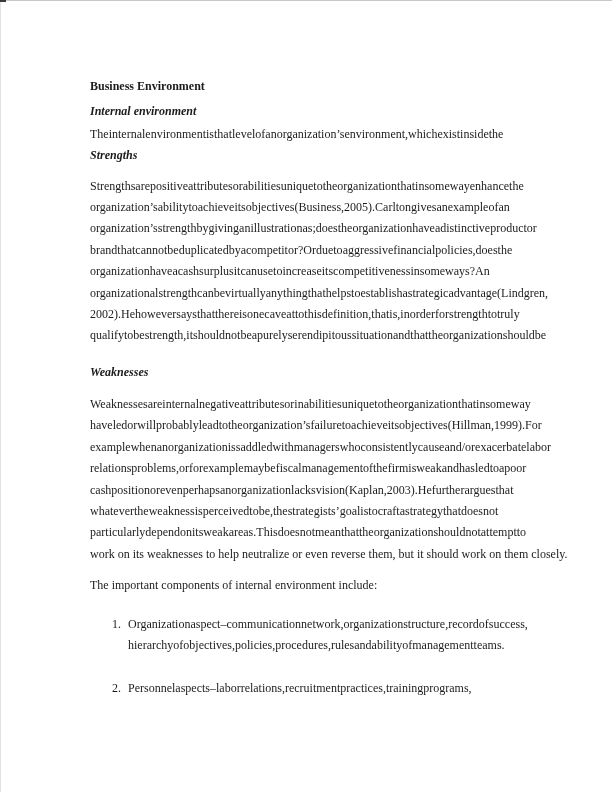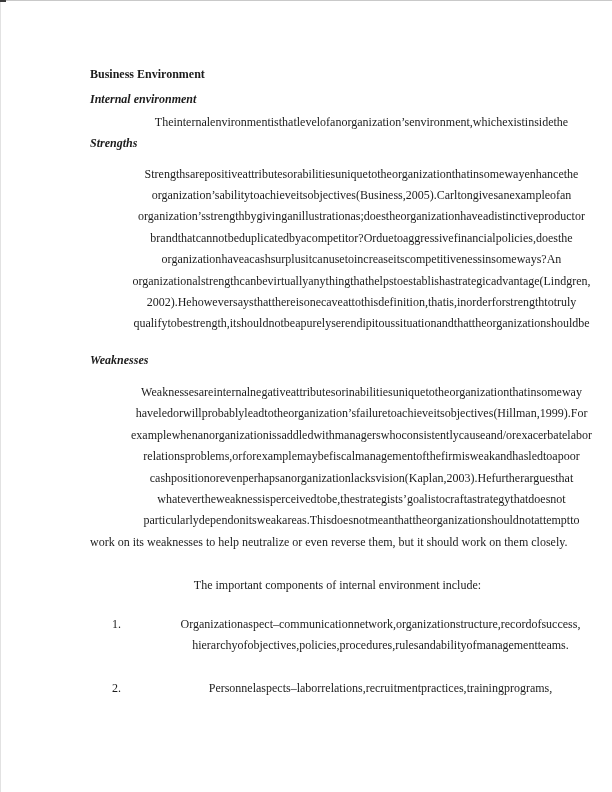--- a/index.html
+++ b/index.html
@@ -12,34 +12,34 @@
     position:absolute;top:0;left:0;width:612px;height:792px;
     box-sizing:border-box;
     padding:64px 27px 0 90px;
     background:#ffffff;
   }
   .edge-top{position:absolute;top:0;left:0;width:612px;height:1px;background:#c9c9c9;}
   .edge-left{position:absolute;top:0;left:0;width:1px;height:792px;background:#e2e2e2;}
   .corner-mark{position:absolute;top:0;left:0;width:6px;height:2px;background:#3a3a3a;}
 
   .ln{height:21.4px;line-height:21.4px;white-space:pre;}
-  .just{display:flex;justify-content:center;white-space:normal;margin-left:48px;}
+  .just{display:flex;justify-content:flex-start;white-space:normal;}
   .just span{white-space:pre;display:inline-block;}
 
   .h-bold{font-weight:bold;}
   .h-bi{font-weight:bold;font-style:italic;}
 
-  .h-be{margin-top:0;}
+  .h-be{margin-top:12px;}
   .h-ie{margin-top:4px;font-style:italic;}
   .p-intro{margin-top:1px;}
   .h-str{margin-top:0;}
   .p-str{margin-top:9px;}
   .h-weak{margin-top:15px;}
   .p-weak{margin-top:11px;}
-  .p-comp{margin-top:22px;text-align:center;}
+  .p-comp{margin-top:10px;}
 
   .list-item{display:flex;}
   .item1{margin-top:17px;}
   .item2{margin-top:22px;}
   .num{width:16px;margin-left:22px;flex:none;}
   .item-lines{flex:1;min-width:0;}
 </style>
 </head>
 <body>
 

